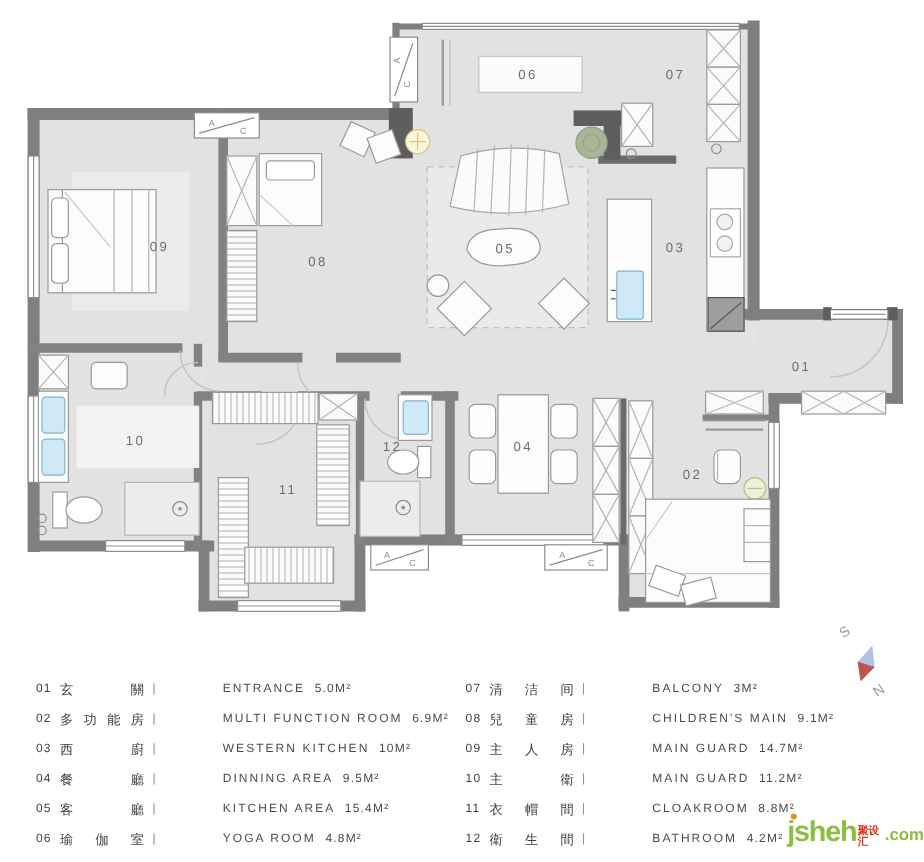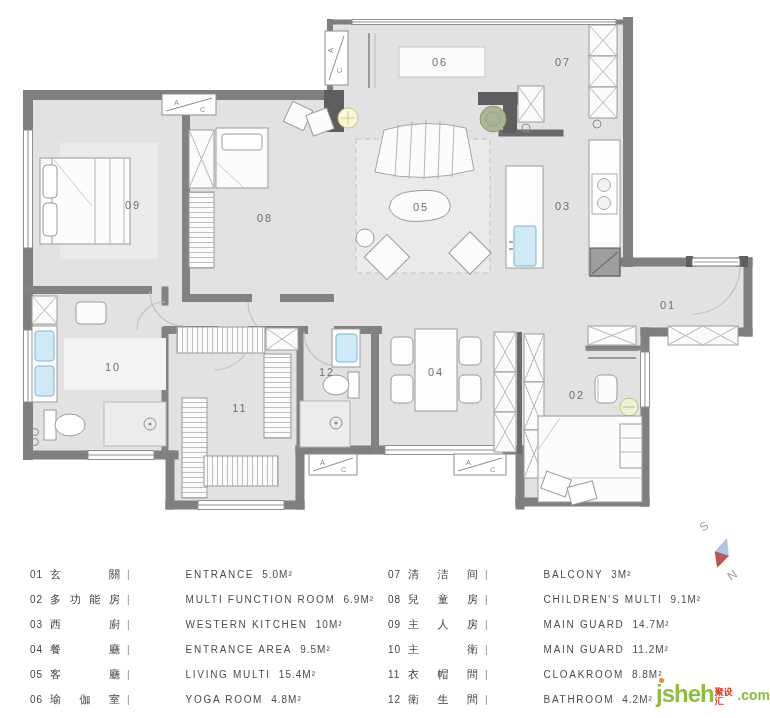--- a/index.html
+++ b/index.html
@@ -390,28 +390,28 @@
       <span class="lg-num">03</span>
       <span class="lg-cn">西廚</span>
       <span class="lg-sep">|</span>
       <span class="lg-en">WESTERN KITCHEN</span>
       <span class="lg-area">10M²</span>
     </div>
   <div class="legend-row">
       <span class="lg-num">04</span>
       <span class="lg-cn">餐廳</span>
       <span class="lg-sep">|</span>
-      <span class="lg-en">ENTRANCE AREA</span>
+      <span class="lg-en">DINNING AREA</span>
       <span class="lg-area">9.5M²</span>
     </div>
   <div class="legend-row">
       <span class="lg-num">05</span>
       <span class="lg-cn">客廳</span>
       <span class="lg-sep">|</span>
-      <span class="lg-en">LIVING MULTI</span>
+      <span class="lg-en">KITCHEN AREA</span>
       <span class="lg-area">15.4M²</span>
     </div>
   <div class="legend-row">
       <span class="lg-num">06</span>
       <span class="lg-cn">瑜伽室</span>
       <span class="lg-sep">|</span>
       <span class="lg-en">YOGA ROOM</span>
       <span class="lg-area">4.8M²</span>
     </div>
 </div>
@@ -420,21 +420,21 @@
       <span class="lg-num">07</span>
       <span class="lg-cn">清洁间</span>
       <span class="lg-sep">|</span>
       <span class="lg-en">BALCONY</span>
       <span class="lg-area">3M²</span>
     </div>
   <div class="legend-row">
       <span class="lg-num">08</span>
       <span class="lg-cn">兒童房</span>
       <span class="lg-sep">|</span>
-      <span class="lg-en">CHILDREN'S MULTI</span>
+      <span class="lg-en">CHILDREN'S MAIN</span>
       <span class="lg-area">9.1M²</span>
     </div>
   <div class="legend-row">
       <span class="lg-num">09</span>
       <span class="lg-cn">主人房</span>
       <span class="lg-sep">|</span>
       <span class="lg-en">MAIN GUARD</span>
       <span class="lg-area">14.7M²</span>
     </div>
   <div class="legend-row">

